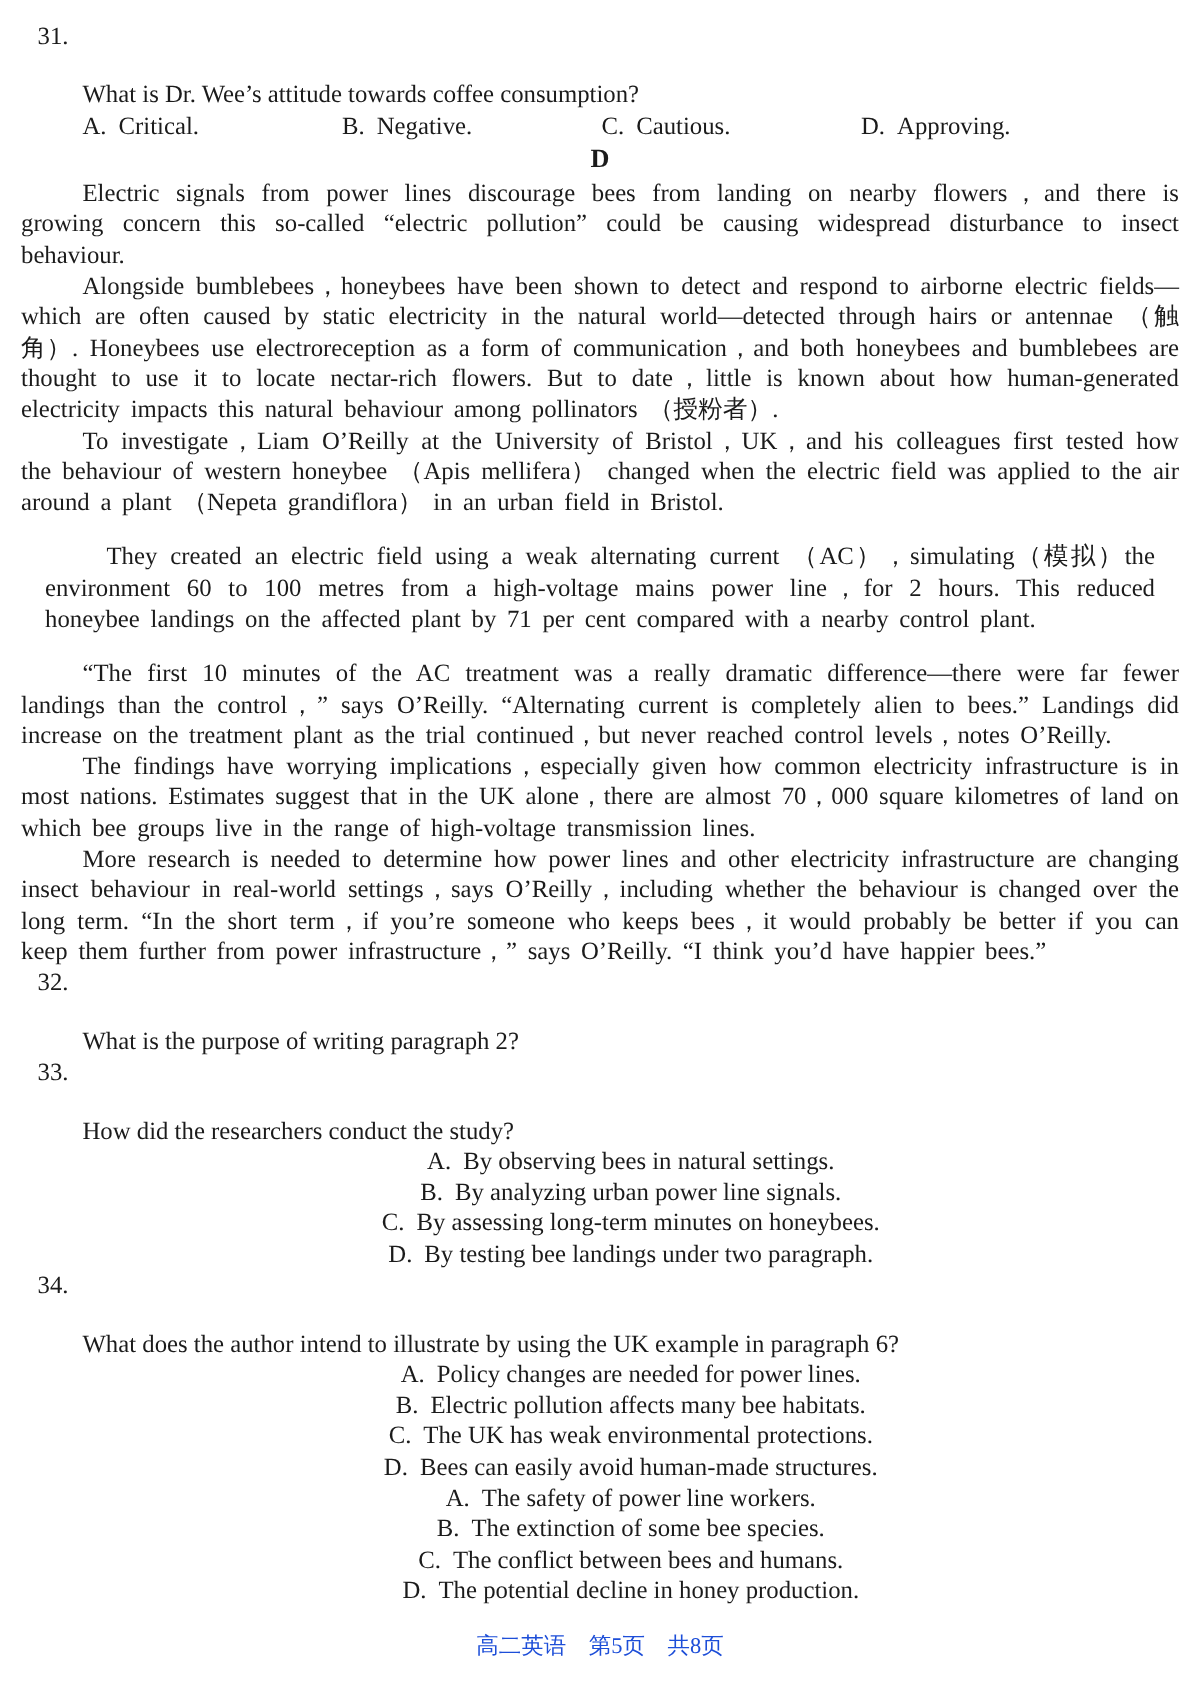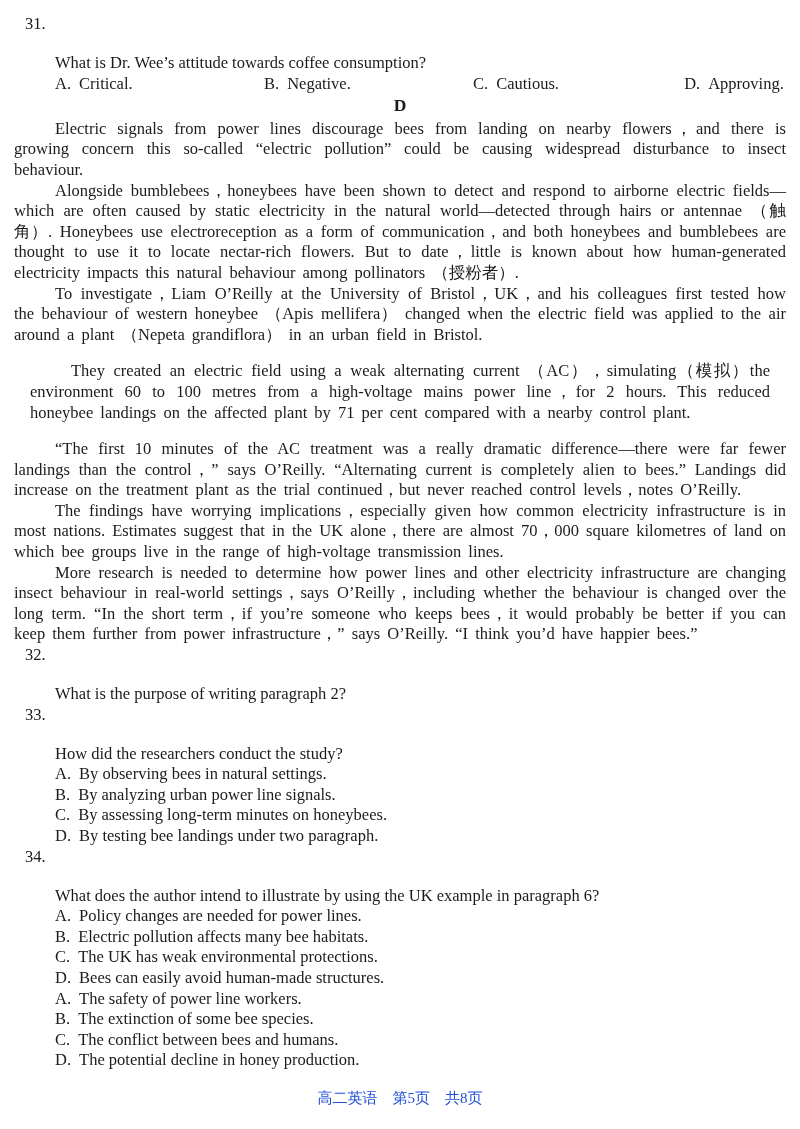--- a/index.html
+++ b/index.html
@@ -29,30 +29,29 @@
     margin: 1px 0 3px 0;
   }
   .para {
     text-align: justify;
     text-indent: 41px;
     word-spacing: 3px;
   }
   .optrow4 {
     display: flex;
     padding-left: 41px;
-    gap: 36px;
   }
   .optrow4 .opt { flex: 0 0 173px; white-space: nowrap; }
-  .optrow4 .opt:last-child { flex: 1 1 auto; text-align: center; }
+  .optrow4 .opt:last-child { flex: 1 1 auto; }
   .optgrid2 {
     display: grid;
     grid-template-columns: 375px 1fr;
     padding-left: 41px;
   }
-  .optlist { padding-left: 41px; }
+  .optlist { padding-left: 41px; text-align: center; }
   .opt-label { margin-right: 8px; }
   .footer {
     position: absolute;
     left: 0; right: 0;
     bottom: 20px;
     text-align: center;
     font-size: 15px;
     color: #1d4ed8;
   }
 </style>

